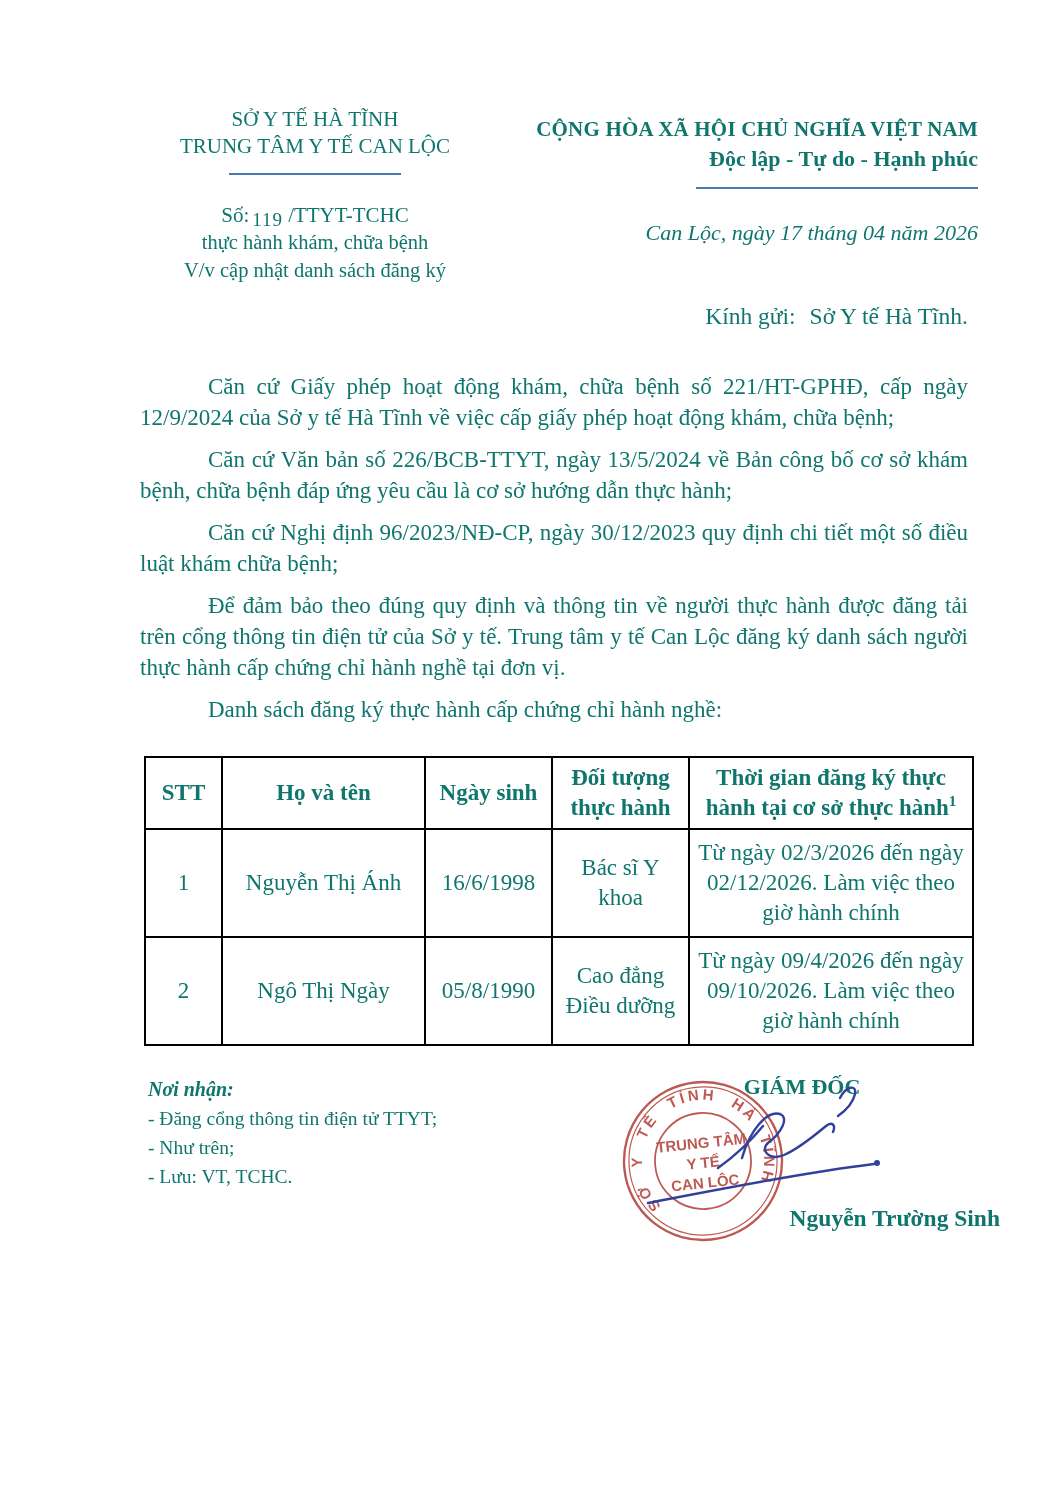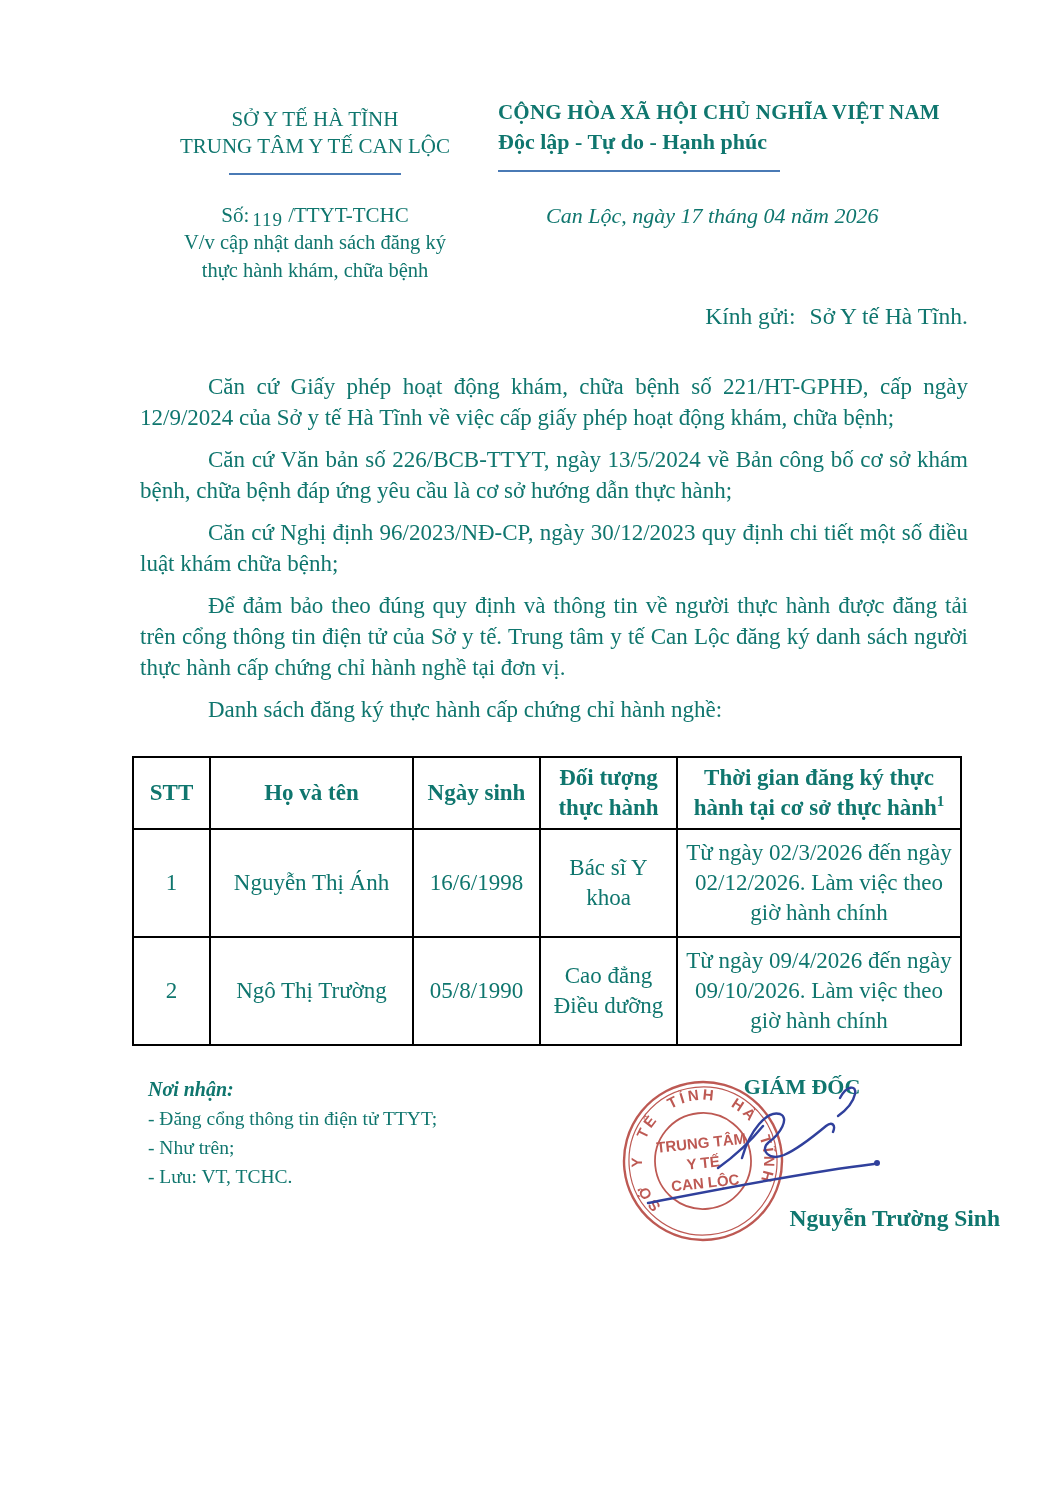--- a/index.html
+++ b/index.html
@@ -18,43 +18,43 @@
     text-align:center;line-height:1.28;
   }
   .hdr-left .org-parent{font-size:21px;}
   .hdr-left .org-name{font-size:21px;font-weight:normal;}
   .rule{display:inline-block;border-bottom:2.5px solid #4a7ab5;height:3px;}
   .rule.left{width:172px;margin-top:2px;}
   .doc-no{font-size:21px;margin-top:22px;}
   .doc-no .num{position:relative;top:4px;font-size:19px;letter-spacing:1px;margin:0 5px 0 3px;}
   .subject{font-size:20.5px;line-height:1.35;}
   .hdr-right{
-    position:absolute;left:498px;top:99px;width:480px;
-    text-align:left;line-height:1.3;
+    position:absolute;left:498px;top:116px;width:480px;
+    text-align:right;line-height:1.3;
   }
   .hdr-right .motto1{font-size:21px;font-weight:bold;letter-spacing:0.2px;}
   .hdr-right .motto2{font-size:22px;font-weight:bold;margin-top:2px;}
   .rule.right{width:282px;margin-top:1px;}
   .place-date{font-size:22px;font-style:italic;margin-top:24px;padding-left:48px;}
   
   .salutation{
     position:absolute;left:140px;top:303px;width:828px;
     text-align:right;font-size:23.5px;
   }
   .salutation .lbl{margin-right:14px;}
   
   .body{position:absolute;left:140px;top:371px;width:828px;}
   .body p{
     margin:0 0 11px 0;
     font-size:23px;line-height:31px;
     text-align:justify;text-indent:68px;
   }
   .body p.no-just{text-align:left;margin-bottom:0;}
   
-  .tbl-wrap{position:absolute;left:132px;top:756px;width:818px;}
+  .tbl-wrap{position:absolute;left:144px;top:756px;width:818px;}
   table{border-collapse:collapse;table-layout:fixed;width:828px;}
   th,td{
     border:2px solid #000;
     text-align:center;vertical-align:middle;
     padding:2px 4px;
     font-size:23px;line-height:30px;
     overflow:hidden;
   }
   th{font-weight:bold;height:66px;}
   td{height:102px;font-weight:normal;}
@@ -74,22 +74,22 @@
 </head>
 <body>
 
 <div class="page">
 
   <div class="hdr-left">
     <div class="org-parent">SỞ Y TẾ HÀ TĨNH</div>
     <div class="org-name">TRUNG TÂM Y TẾ CAN LỘC</div>
     <span class="rule left"></span>
     <div class="doc-no"><span>Số:</span><span class="num">119</span><span>/TTYT-TCHC</span></div>
+    <div class="subject">thực hành khám, chữa bệnh</div>
     <div class="subject">V/v cập nhật danh sách đăng ký</div>
-    <div class="subject">thực hành khám, chữa bệnh</div>
   </div>
 
   <div class="hdr-right">
     <div class="motto1">CỘNG HÒA XÃ HỘI CHỦ NGHĨA VIỆT NAM</div>
     <div class="motto2">Độc lập - Tự do - Hạnh phúc</div>
     <span class="rule right"></span>
     <div class="place-date">Can Lộc, ngày 17 tháng 04 năm 2026</div>
   </div>
 
   <div class="salutation">
@@ -123,21 +123,21 @@
       </tr>
       <tr>
         <td>1</td>
         <td>Nguyễn Thị Ánh</td>
         <td>16/6/1998</td>
         <td>Bác sĩ Y khoa</td>
         <td>Từ ngày 02/3/2026 đến ngày 02/12/2026. Làm việc theo giờ hành chính</td>
       </tr>
       <tr>
         <td>2</td>
-        <td>Ngô Thị Trường</td>
+        <td>Ngô Thị Ngày</td>
         <td>05/8/1990</td>
         <td>Cao đẳng Điều dưỡng</td>
         <td>Từ ngày 09/4/2026 đến ngày 09/10/2026. Làm việc theo giờ hành chính</td>
       </tr>
     </tbody>
       </table>
   </div>
 
   <div class="recipients">
     <div class="r-label">Nơi nhận:</div>

